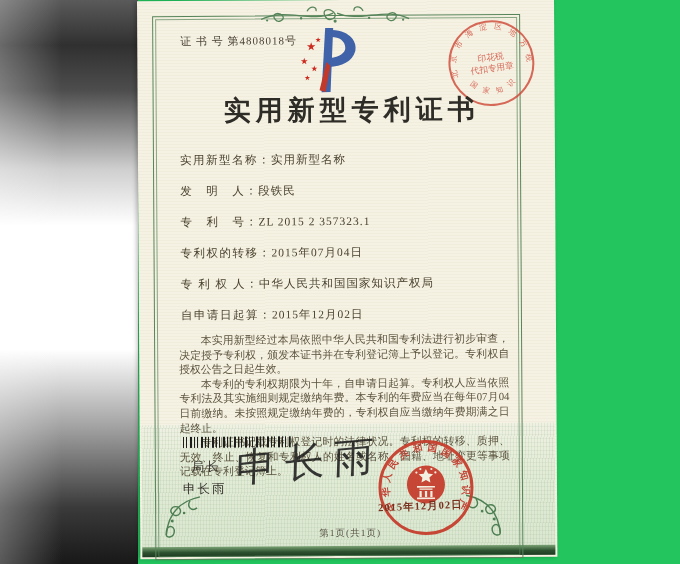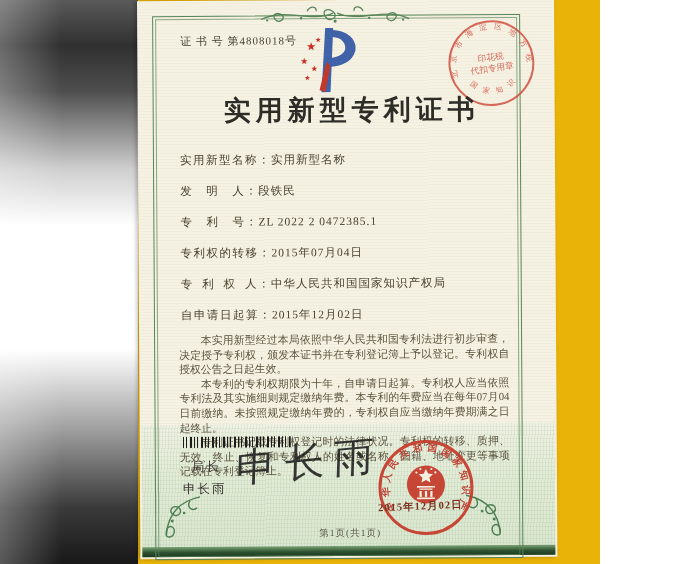--- a/index.html
+++ b/index.html
@@ -1,17 +1,17 @@
 <!DOCTYPE html>
 <html><head>
 <meta charset="utf-8">
 <style>
   html,body{margin:0;padding:0;background:#ffffff;}
-  #stage{position:relative;width:600px;height:564px;overflow:hidden;
-         font-family:"Liberation Serif","DejaVu Serif",serif;background:#eab308;}
+  #stage{position:relative;width:680px;height:564px;overflow:hidden;
+         font-family:"Liberation Serif","DejaVu Serif",serif;background:#22c55e;}
   
   .left-strip{position:absolute;left:0;top:0;width:138px;height:564px;
     background:linear-gradient(180deg,#5a5a5a 0%,#303030 8%,#4d4d4d 16%,#cfcfcf 30%,
       #ffffff 40%,#ffffff 62%,#a0a0a0 76%,#3a3a3a 90%,#181818 100%);}
   .left-strip::after{content:"";position:absolute;inset:0;
     background:linear-gradient(90deg,rgba(255,255,255,.28),rgba(255,255,255,0) 45%);}
   
   .paper{position:absolute;left:137px;top:0;width:417px;height:558px;
     background:#f6f2e3;transform:rotate(-0.35deg);transform-origin:50% 0;
     box-shadow:-2px 0 4px rgba(0,0,0,.25);}
@@ -29,21 +29,21 @@
     background:linear-gradient(180deg,#7ba275 0%,#2d5230 55%,#1d3a20 100%);}
   
   .cert-no{position:absolute;left:43px;top:33px;font-size:11px;color:#4a4436;letter-spacing:1px;}
   .logo{position:absolute;left:158px;top:24px;width:66px;height:72px;}
   .seal-small{position:absolute;left:308px;top:18px;width:92px;height:92px;
     opacity:.82;transform:rotate(-8deg);}
   .title{position:absolute;left:38px;top:92px;width:352px;text-align:center;
     font-size:27px;font-weight:bold;letter-spacing:5px;color:#2e2c27;}
   .fields{position:absolute;left:42px;top:152px;width:330px;font-size:11.5px;color:#49422f;}
   .field-row{height:31px;letter-spacing:1px;white-space:nowrap;}
-  .field-row .lab{letter-spacing:1.5px;font-family:Liberation Mono, monospace;}
+  .field-row .lab{letter-spacing:1.5px;}
   .body-text{position:absolute;left:40px;top:332px;width:330px;font-size:10.8px;
     line-height:14.6px;color:#5a523d;text-align:justify;}
   .body-text p{margin:0;text-indent:2em;}
   .barcode{position:absolute;left:43px;top:436px;width:108px;height:11px;
     background:repeating-linear-gradient(90deg,#1c1c1c 0 1.5px,transparent 1.5px 3px,
       #1c1c1c 3px 4px,transparent 4px 7px,#1c1c1c 7px 9.5px,transparent 9.5px 11px);}
   .sig-title{position:absolute;left:52px;top:458px;font-size:12.5px;color:#33302a;letter-spacing:2px;}
   .sig-name{position:absolute;left:43px;top:480px;font-size:12.5px;color:#33302a;letter-spacing:2px;}
   .autograph{position:absolute;left:96px;top:434px;font-size:40px;color:#1d1d1d;
     letter-spacing:9px;transform:rotate(-5deg) skewX(-7deg);opacity:.88;white-space:nowrap;}
@@ -149,21 +149,21 @@
     <div class="title">实用新型专利证书</div>
 
     <div class="fields">
       <div class="field-row">
         <span class="lab">实用新型名称：</span><span>实用新型名称</span>
       </div>
       <div class="field-row">
         <span class="lab">发　明　人：</span><span>段铁民</span>
       </div>
       <div class="field-row">
-        <span class="lab">专　利　号：</span><span>ZL 2022 2 0472385.1</span>
+        <span class="lab">专　利　号：</span><span>ZL 2015 2 357323.1</span>
       </div>
       <div class="field-row">
         <span class="lab">专利权的转移：</span><span>2015年07月04日</span>
       </div>
       <div class="field-row">
         <span class="lab">专 利 权 人：</span><span>中华人民共和国国家知识产权局</span>
       </div>
       <div class="field-row">
         <span class="lab">自申请日起算：</span><span>2015年12月02日</span>
       </div>

